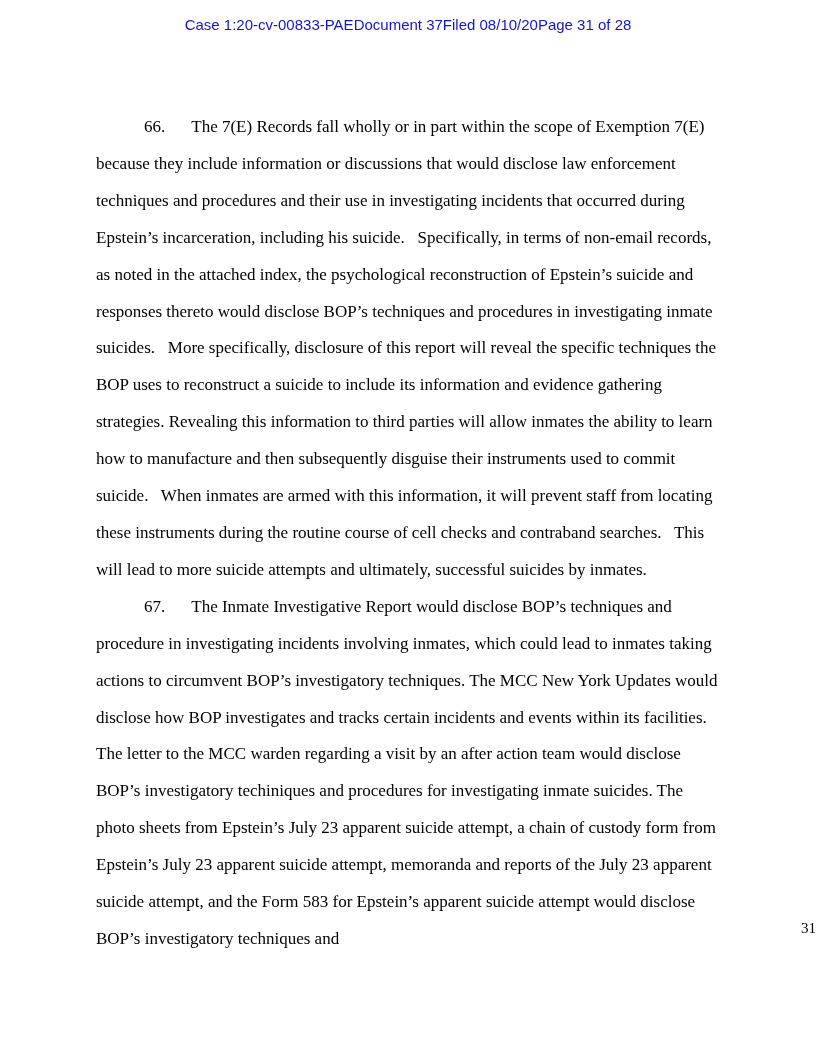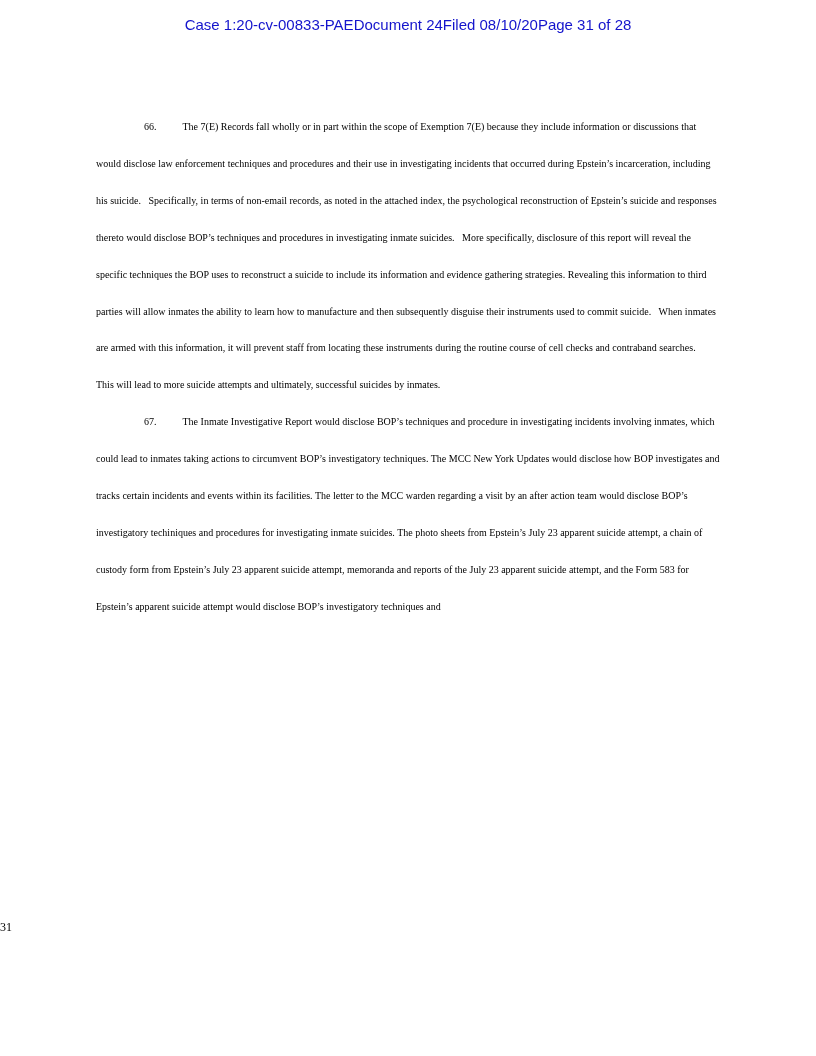--- a/index.html
+++ b/index.html
@@ -26,53 +26,53 @@
     font-family: "Liberation Sans", sans-serif;
     font-size: 15px;
     color: #1414cc;
     white-space: nowrap;
   }
   .body-text {
     position: absolute;
     top: 109px;
     left: 96px;
     width: 624px;
-    font-size: 10px;
+    font-size: 17px;
     line-height: 36.9px;
     text-align: left;
   }
   .para {
     margin: 0;
     text-indent: 48px;
   }
   .para-num {
     margin-right: 26px;
   }
   .para-text {
     white-space: pre-wrap;
   }
   .page-footer {
     position: absolute;
     top: 920px;
     left: 0;
     right: 0;
-    text-align: left;
+    text-align: right;
     font-family: "Liberation Serif", serif;
-    font-size: 12px;
+    font-size: 15px;
     color: #000000;
   }
 </style>
 </head>
 <body>
 
 <div class="page">
 
   <header class="ecf-header">
     <span>Case 1:20-cv-00833-PAE</span>
-    <span>Document 24</span>
+    <span>Document 37</span>
     <span>Filed 08/10/20</span>
     <span>Page 31 of 28</span>
   </header>
 
   <main class="body-text">
     <p class="para"><span class="para-num">66.</span><span class="para-text">The 7(E) Records fall wholly or in part within the scope of Exemption 7(E) because they include information or discussions that would disclose law enforcement techniques and procedures and their use in investigating incidents that occurred during Epstein’s incarceration, including his suicide.   Specifically, in terms of non-email records, as noted in the attached index, the psychological reconstruction of Epstein’s suicide and responses thereto would disclose BOP’s techniques and procedures in investigating inmate suicides.   More specifically, disclosure of this report will reveal the specific techniques the BOP uses to reconstruct a suicide to include its information and evidence gathering strategies. Revealing this information to third parties will allow inmates the ability to learn how to manufacture and then subsequently disguise their instruments used to commit suicide.   When inmates are armed with this information, it will prevent staff from locating these instruments during the routine course of cell checks and contraband searches.   This will lead to more suicide attempts and ultimately, successful suicides by inmates.</span></p>
     <p class="para"><span class="para-num">67.</span><span class="para-text">The Inmate Investigative Report would disclose BOP’s techniques and procedure in investigating incidents involving inmates, which could lead to inmates taking actions to circumvent BOP’s investigatory techniques. The MCC New York Updates would disclose how BOP investigates and tracks certain incidents and events within its facilities. The letter to the MCC warden regarding a visit by an after action team would disclose BOP’s investigatory techiniques and procedures for investigating inmate suicides. The photo sheets from Epstein’s July 23 apparent suicide attempt, a chain of custody form from Epstein’s July 23 apparent suicide attempt, memoranda and reports of the July 23 apparent suicide attempt, and the Form 583 for Epstein’s apparent suicide attempt would disclose BOP’s investigatory techniques and</span></p>
   </main>
 
   <footer class="page-footer">

